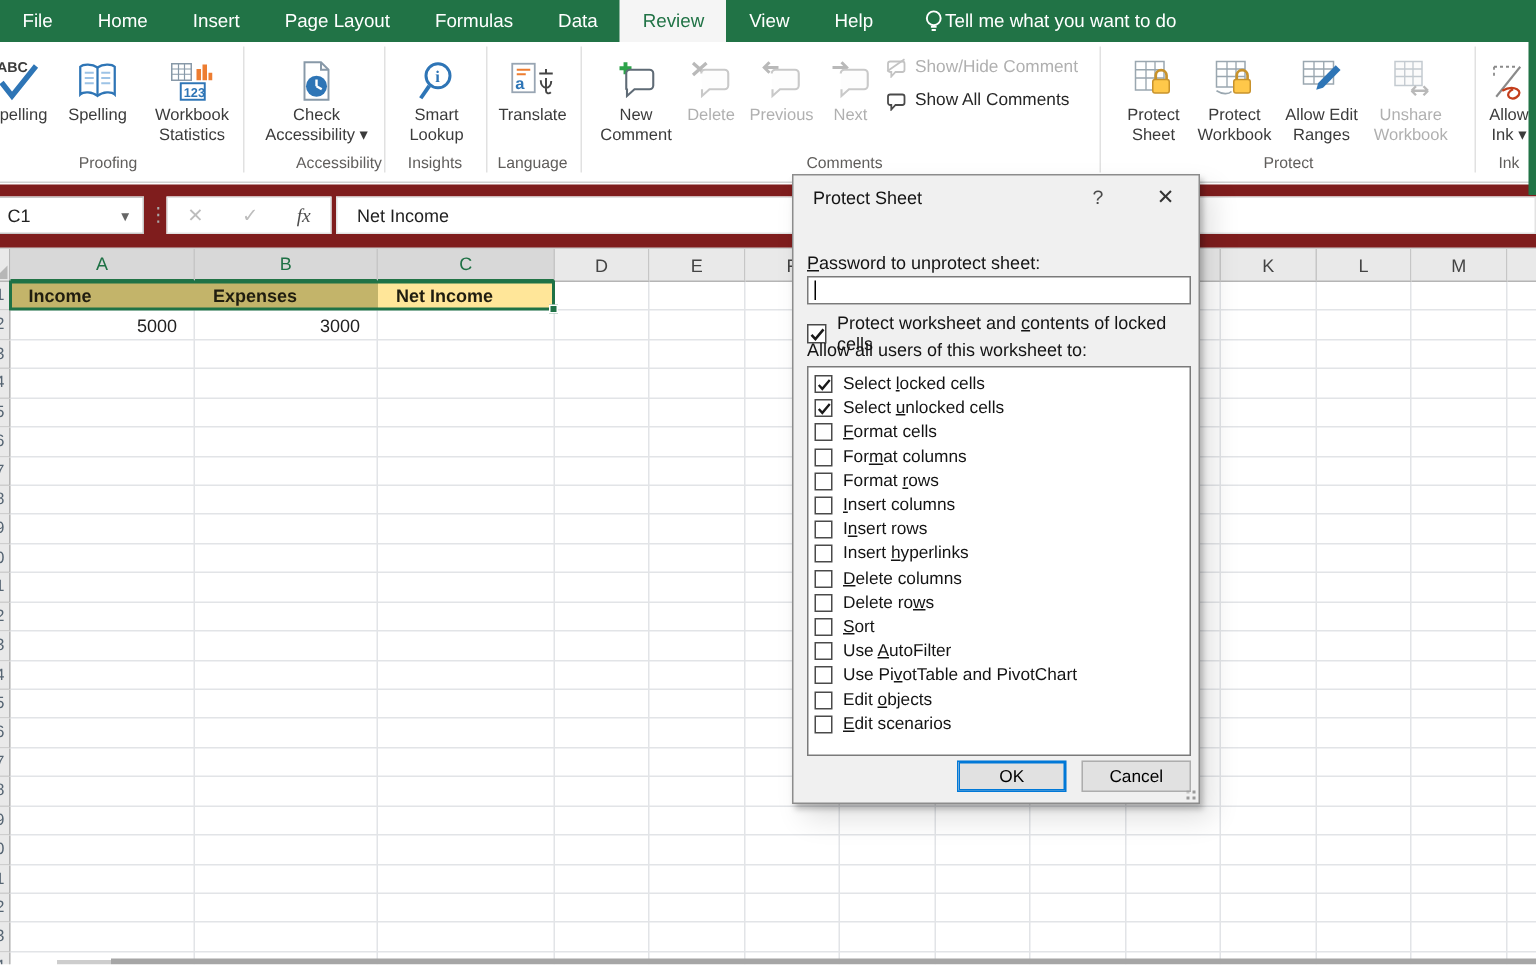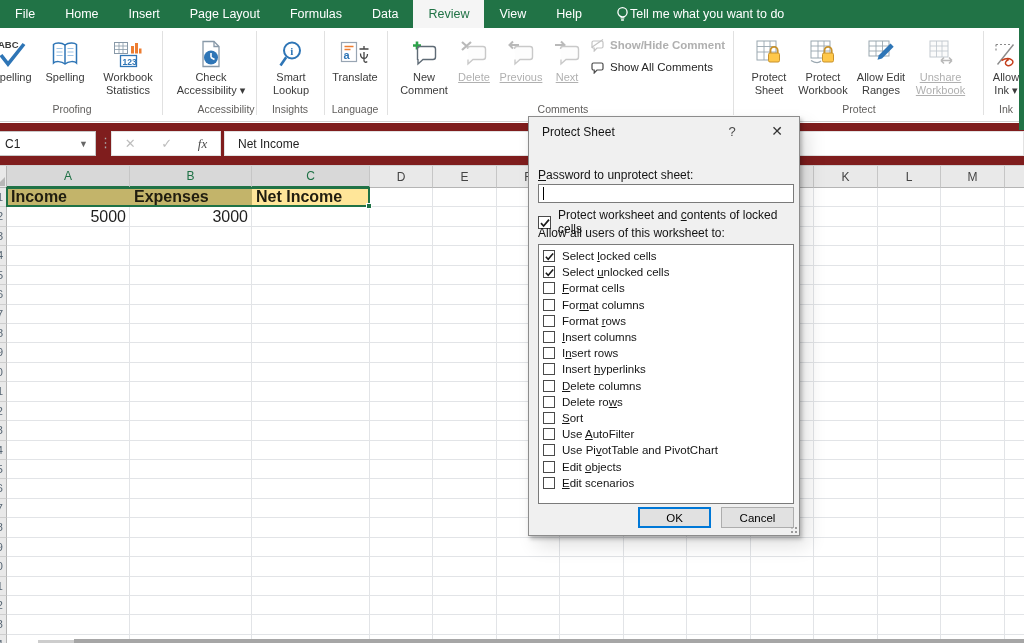--- a/index.html
+++ b/index.html
@@ -10,23 +10,23 @@
   #menubar { position:absolute; top:0; left:0; width:100%; height:28px; background:#217346; display:flex; align-items:stretch; z-index:40; }
   .mtab { color:#fff; font-size:12.5px; display:flex; align-items:center; padding:0 15px; cursor:default; }
   .mtab.active { background:#f5f5f5; color:#217346; }
   #tellme { display:flex; align-items:center; gap:0; color:#fff; font-size:12.5px; padding-left:18px; }
 
   
   #ribbon { position:absolute; top:28px; left:0; width:100%; height:94px; background:#fff; border-bottom:1px solid #d2d2d2; z-index:5; }
   .rbtn { position:absolute; top:4px; height:76px; text-align:center; }
   .ricon { height:36px; display:flex; align-items:flex-end; justify-content:center; }
   .rlabel { margin-top:3px; font-size:11px; line-height:13px; color:#3b3b3b; white-space:pre-line; }
-  .rbtn.disabled .rlabel { color:#b0b0b0;text-decoration:underline; }
+  .rbtn.disabled .rlabel { color:#b0b0b0; }
   .rsmall { position:absolute; display:flex; align-items:center; gap:5px; font-size:11.5px; color:#262626; white-space:nowrap; }
-  .rsmall.disabled { color:#b0b0b0;font-weight:bold; }
+  .rsmall.disabled { color:#b0b0b0; }
   .rgroup { position:absolute; top:75px; font-size:10.5px; color:#605e5c; text-align:center; }
   .rsep { position:absolute; top:3px; height:84px; width:1px; background:#e1e1e1; }
 
   
   #btn-spelling{left:-14px;width:52px} #btn-thesaurus{left:33px;width:64px} #btn-wbstats{left:96px;width:64px}
   #btn-checkacc{left:167px;width:88px} #btn-smartlookup{left:261px;width:60px} #btn-translate{left:326px;width:58px}
   #btn-newcomment{left:395px;width:58px} #btn-delete{left:452px;width:44px} #btn-previous{left:495px;width:52px} #btn-next{left:546px;width:42px}
   #btn-protectsheet{left:741px;width:56px} #btn-protectwb{left:796px;width:54px} #btn-allowedit{left:849px;width:64px} #btn-unshare{left:912px;width:57px}
   #btn-hideink{left:987px;width:38px}
   #btn-showhide{left:590px;top:10px} #btn-showall{left:590px;top:32px}
@@ -48,21 +48,21 @@
 
   
   #sheet { position:absolute; top:166px; left:0; right:0; bottom:0; background:#fff; overflow:hidden; z-index:1; }
   #corner { position:absolute; left:0; top:0; width:7px; height:22px; background:#e9e9e9; border-right:1px solid #b5b5b5; border-bottom:1px solid #b5b5b5; overflow:hidden; }
   #corner:after { content:""; position:absolute; right:1px; bottom:1px; border-left:9px solid transparent; border-bottom:9px solid #b7b7b7; }
   .col-h { position:absolute; top:0; height:22px; background:#e9e9e9; border-right:1px solid #c6c6c6; border-bottom:1px solid #b5b5b5; font-size:12px; color:#444; display:flex; align-items:center; justify-content:center; }
   .col-h.sel { background:#d8d8d8; color:#1e7145; border-bottom:2px solid #217346; }
   .row-h { position:absolute; left:-24px; width:31px; background:#e9e9e9; border-right:1px solid #b5b5b5; border-bottom:1px solid #cecece; font-size:11px; color:#566573; text-align:right; padding-right:3px; line-height:19px; }
   .gv { position:absolute; top:22px; bottom:0; width:1px; background:#e2e4e7; }
   .gh { position:absolute; left:7px; right:0; height:1px; background:#e2e4e7; }
-  .cell { position:absolute; font-size:16px; color:#1f1f1f; display:flex; align-items:center; padding:0 4px; overflow:hidden; }
+  .cell { position:absolute; font-size:12px; color:#1f1f1f; display:flex; align-items:center; padding:0 12px; overflow:hidden; }
   .cell.label-sel { background:#c3b46a; font-weight:bold; color:#201d0f; }
   .cell.label-act { background:#ffe699; font-weight:bold; color:#201d0f; }
   .cell.number { justify-content:flex-end; }
   #selbox { position:absolute; border:2px solid #1f7246; z-index:3; pointer-events:none; }
   #fillhandle { position:absolute; right:-4px; bottom:-4px; width:6px; height:6px; background:#1f7246; border:1px solid #fff; pointer-events:auto; }
 
   #bottom-bar { position:absolute; bottom:0; left:74px; right:0; height:4px; background:#a6a6a6; z-index:20; }
   #bottom-notch { position:absolute; bottom:0; left:38px; width:36px; height:3px; background:#cdcdcd; z-index:20; }
 
   

